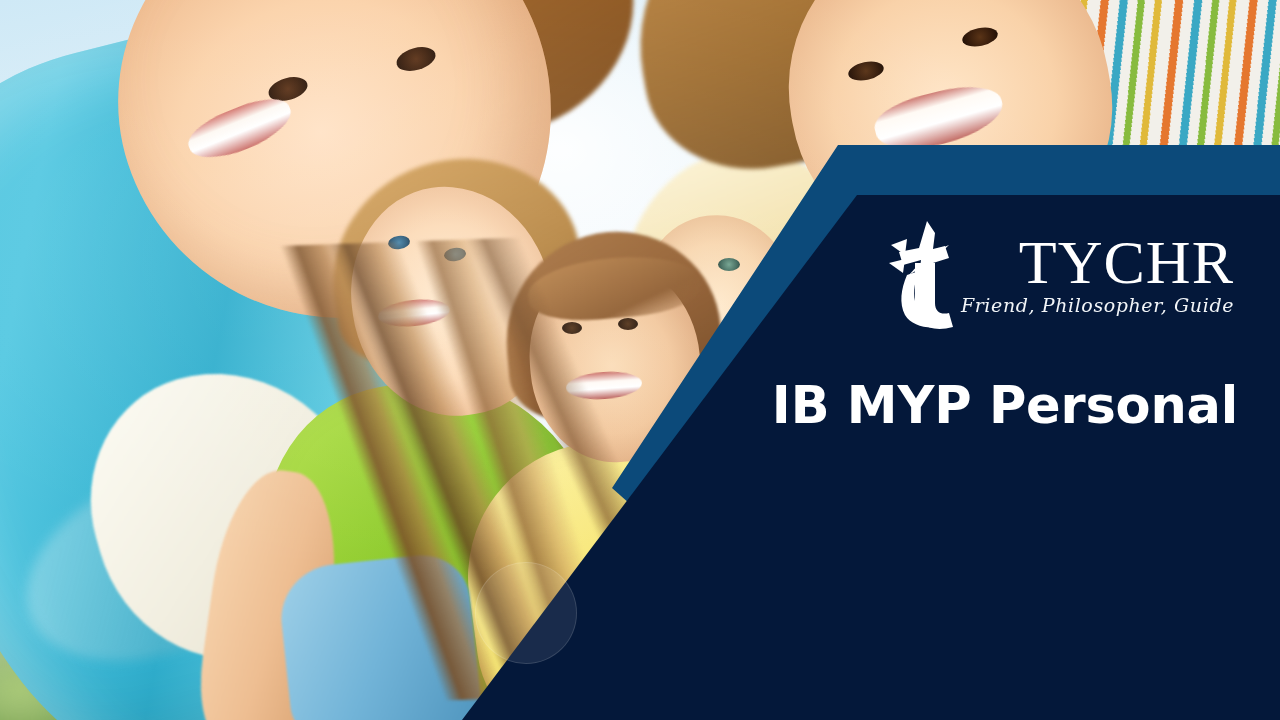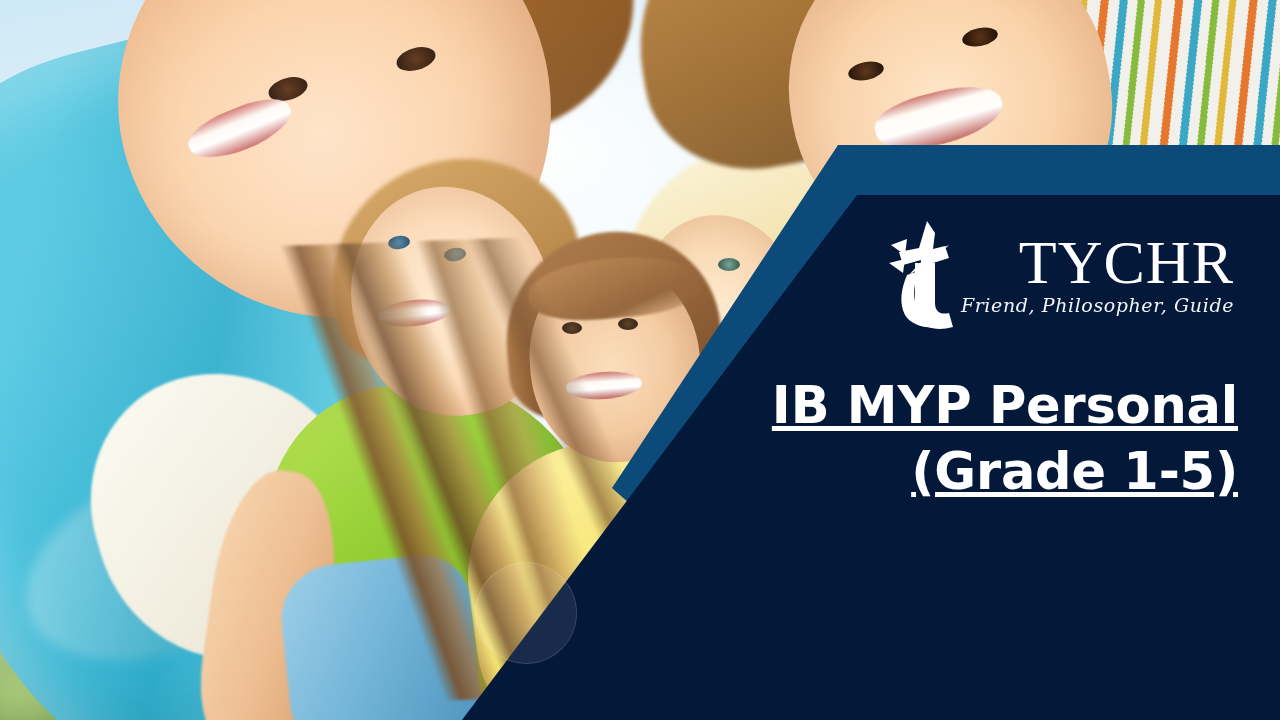--- a/index.html
+++ b/index.html
@@ -468,21 +468,20 @@
 
   .headline {
     margin-top: 38px;
     text-align: right;
     color: #ffffff;
     font-family: "DejaVu Sans", "Liberation Sans", sans-serif;
     font-weight: bold;
     font-size: 51px;
     line-height: 1.30;
     letter-spacing: -0.2px;
-    text-decoration: underline;
   }
   .headline .ln { display: block; white-space: nowrap; }
 </style>
 </head>
 <body>
 
 <div class="banner">
 
   <div class="photo">
     <div class="sky"></div>
@@ -558,17 +557,16 @@
         </svg>
       </span>
       <span class="logo-text">
         <span class="logo-word">TYCHR</span>
         <span class="logo-tagline">Friend, Philosopher, Guide</span>
       </span>
     </div>
 
     <div class="headline">
       <span class="ln">IB MYP Personal</span>
-      <span class="ln">(Grade 1-5)</span>
     </div>
 
   </div>
 </div>
 
 </body></html>

